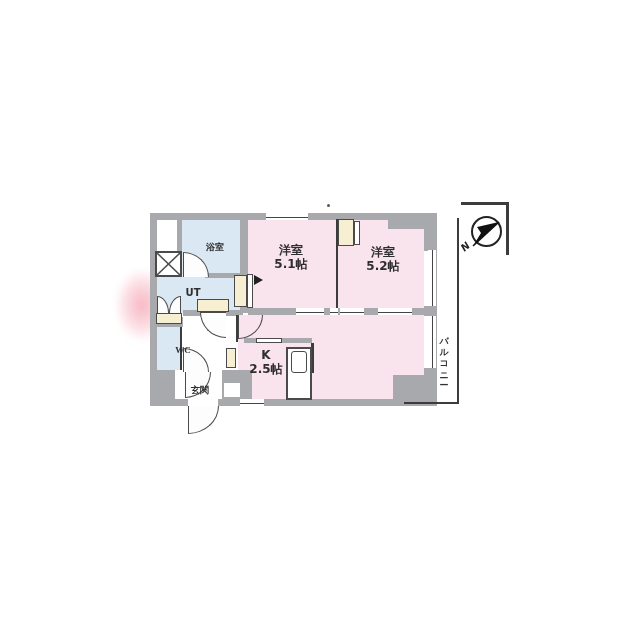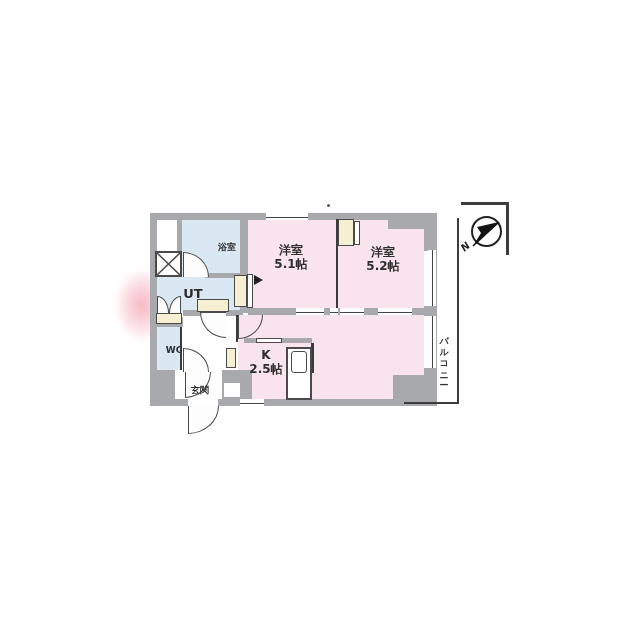--- a/index.html
+++ b/index.html
@@ -126,18 +126,18 @@
     <span>5.1帖</span>
   </div>
   <div class="lbl lbl-lg" style="left:343px;top:246px;width:80px;">
     <span>洋室</span><br>
     <span>5.2帖</span>
   </div>
   <div class="lbl lbl-lg" style="left:226px;top:349px;width:80px;">
     <span>K</span><br>
     <span>2.5帖</span>
   </div>
-  <div class="lbl lbl-sm" style="left:202px;top:242px;width:50px;">浴室</div>
-  <div class="lbl" style="left:168px;top:287px;width:50px;font-size:13px;">UT</div>
-  <div class="lbl lbl-sm" style="left:149px;top:345px;width:50px;">WC</div>
+  <div class="lbl lbl-sm" style="left:190px;top:242px;width:50px;">浴室</div>
+  <div class="lbl" style="left:168px;top:287px;width:50px;font-size:10px;">UT</div>
+  <div class="lbl lbl-sm" style="left:158px;top:345px;width:50px;font-family:Liberation Serif, serif;">WC</div>
   <div class="lbl lbl-sm" style="left:175px;top:385px;width:50px;">玄関</div>
 
 </div>
 
 </body></html>

